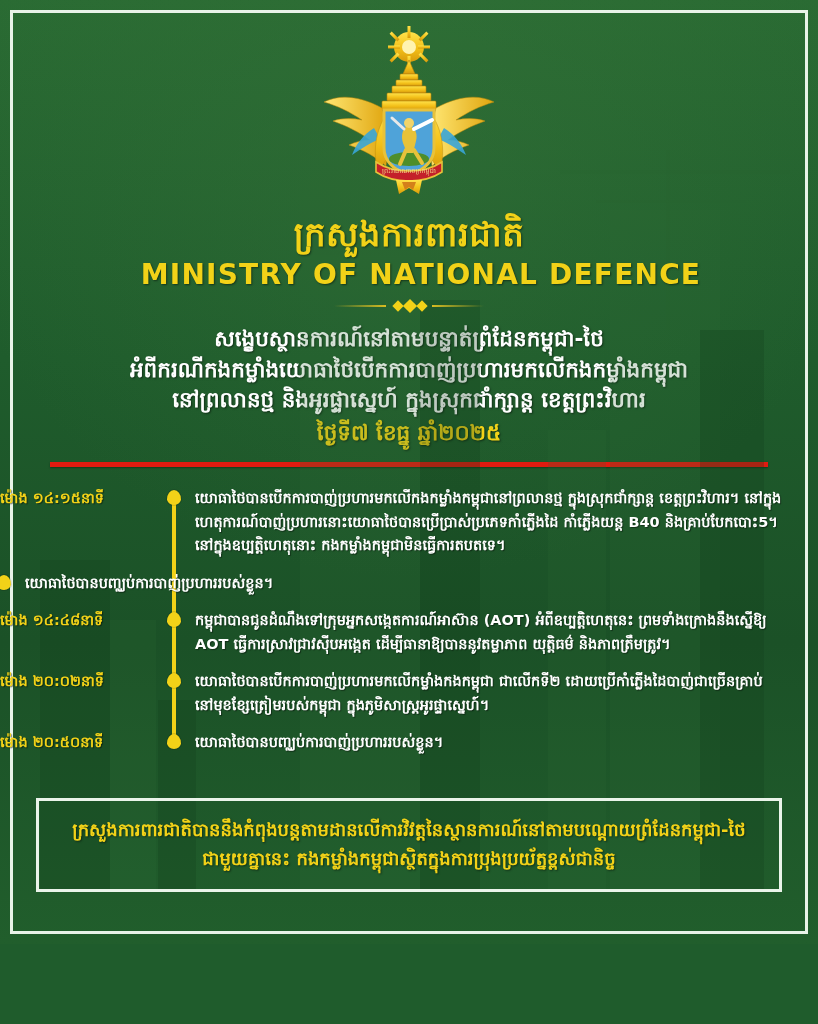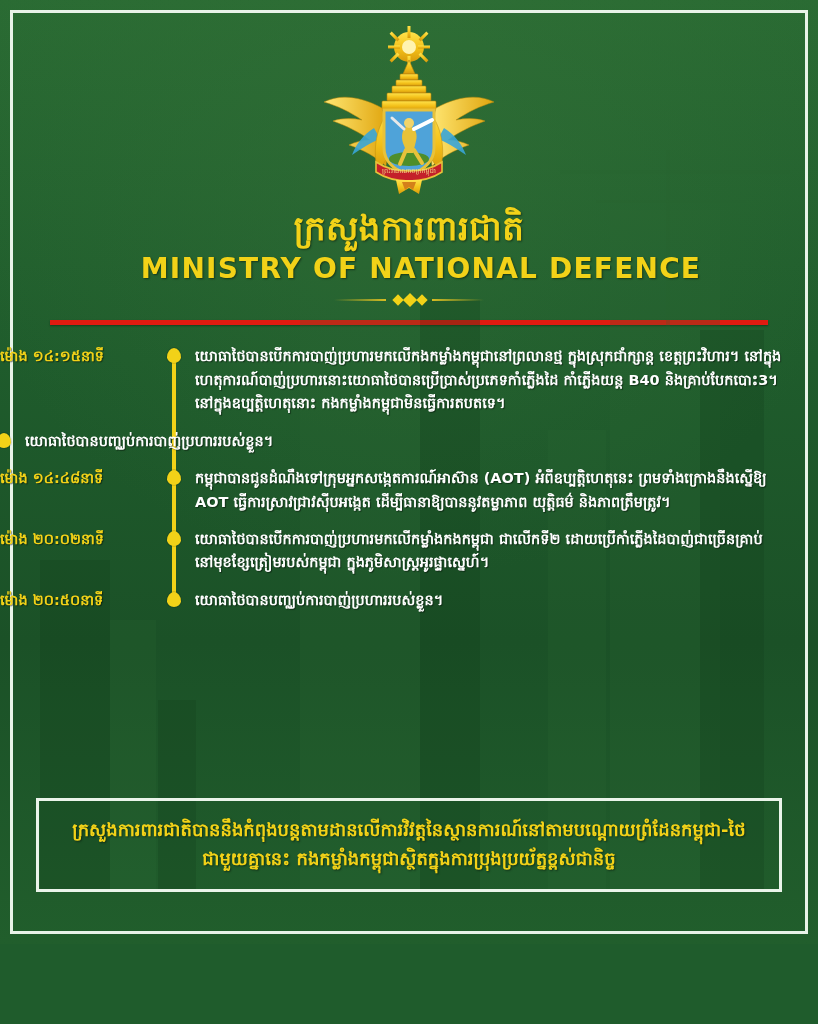--- a/index.html
+++ b/index.html
@@ -33,21 +33,21 @@
     pointer-events:none;
   }
 
   
   .header{position:relative;padding-top:22px;text-align:center;}
 
   .emblem{position:relative;width:190px;height:185px;margin:0 auto;}
   .emblem svg{display:block;width:190px;height:185px;}
 
   .ministry-kh{
-    margin-top:2px;
+    margin-top:8px;
     color:#f2d218;
     font-size:34px;
     font-weight:700;
     letter-spacing:.5px;
     text-shadow:1px 1px 2px rgba(0,0,0,.45);
     line-height:1.15;
   }
   .ministry-en{
     margin-top:4px;
     color:#f2d218;
@@ -268,32 +268,38 @@
 
     <div class="ornament">
       <span class="bar l"></span>
       <span class="bar r"></span>
       <span class="dia d1"></span>
       <span class="dia d2"></span>
       <span class="dia d3"></span>
     </div>
   </div>
 
+  <div class="titles">
+    <div class="title-line">សង្ខេបស្ថានការណ៍នៅតាមបន្ទាត់ព្រំដែនកម្ពុជា-ថៃ</div>
+    <div class="title-line">អំពីករណីកងកម្លាំងយោធាថៃបើកការបាញ់ប្រហារមកលើកងកម្លាំងកម្ពុជា</div>
+    <div class="title-line">នៅព្រលានថ្ម និងអូរផ្ទាស្នេហ៍ ក្នុងស្រុកជាំក្សាន្ត ខេត្តព្រះវិហារ</div>
+    <div class="title-date">ថ្ងៃទី៧ ខែធ្នូ ឆ្នាំ២០២៥</div>
+  </div>
 
   <div class="red-rule"></div>
 
   <div class="timeline">
     <div class="tl-axis"></div>
 
     <div class="row">
       <div class="time">ម៉ោង ១៤:១៥នាទី</div>
       <div class="dot">
           <i></i>
         </div>
-      <div class="body-txt">យោធាថៃបានបើកការបាញ់ប្រហារមកលើកងកម្លាំងកម្ពុជានៅព្រលានថ្ម ក្នុងស្រុកជាំក្សាន្ត ខេត្តព្រះវិហារ។ នៅក្នុងហេតុការណ៍បាញ់ប្រហារនោះយោធាថៃបានប្រើប្រាស់ប្រភេទកាំភ្លើងដៃ កាំភ្លើងយន្ត B40 និងគ្រាប់បែកបោះ3។ នៅក្នុងឧប្បត្តិហេតុនោះ កងកម្លាំងកម្ពុជាមិនធ្វើការតបតទេ។</div>
+      <div class="body-txt">យោធាថៃបានបើកការបាញ់ប្រហារមកលើកងកម្លាំងកម្ពុជានៅព្រលានថ្ម ក្នុងស្រុកជាំក្សាន្ត ខេត្តព្រះវិហារ។ នៅក្នុងហេតុការណ៍បាញ់ប្រហារនោះយោធាថៃបានប្រើប្រាស់ប្រភេទកាំភ្លើងដៃ កាំភ្លើងយន្ត B40 និងគ្រាប់បែកបោះ5។ នៅក្នុងឧប្បត្តិហេតុនោះ កងកម្លាំងកម្ពុជាមិនធ្វើការតបតទេ។</div>
     </div>
 
 
     <div class="row">
       <div class="dot">
           <i></i>
         </div>
       <div class="body-txt">យោធាថៃបានបញ្ឈប់ការបាញ់ប្រហាររបស់ខ្លួន។</div>
     </div>
 

